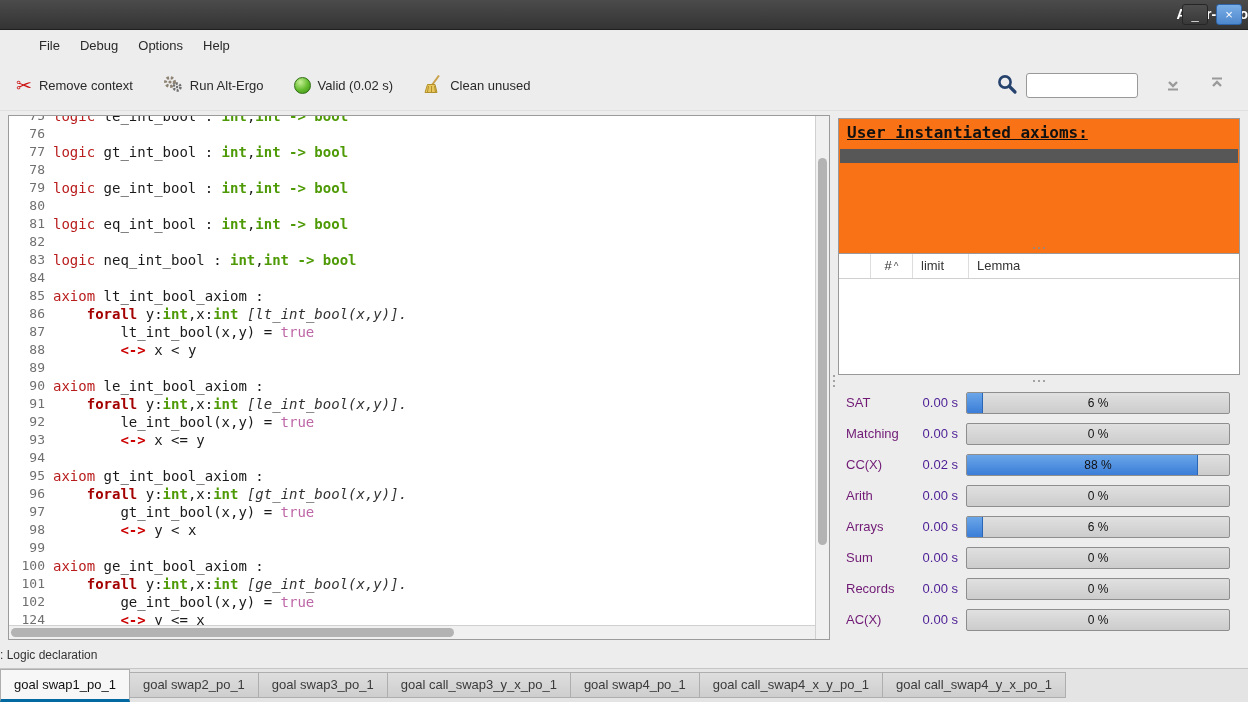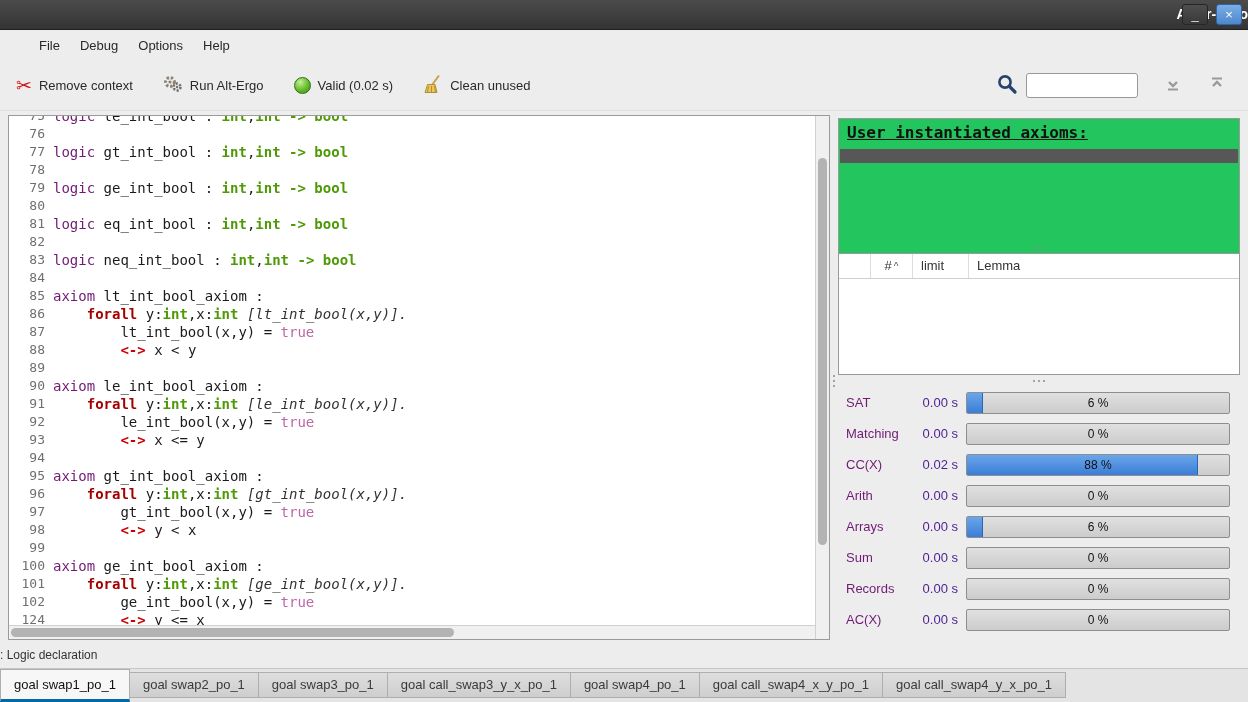--- a/index.html
+++ b/index.html
@@ -35,41 +35,41 @@
   .tb-arrow{margin-left:26px;}
 
   
   .editor{position:absolute;left:8px;top:115px;width:822px;height:525px;background:#fff;
     border:1px solid #9b9b9b;overflow:hidden;box-sizing:border-box;}
   .lines{margin-top:-9px;}
   .line{display:flex;height:18px;}
   .ln{width:36px;flex:none;text-align:right;padding-right:8px;color:#6f6f6f;
     font:13px/18px "DejaVu Sans Mono",monospace;}
   .code{white-space:pre;font:14px/18px "DejaVu Sans Mono",monospace;color:#1a1a1a;}
-  .tk-kw{color:#701a75;}
+  .tk-kw{color:#b91c1c;}
   .tk-ty{color:#4e9a06;font-weight:bold;}
   .tk-ar{color:#4e9a06;font-weight:bold;}
   .tk-fa{color:#a40000;font-weight:bold;}
   .tk-tr{color:#333;font-style:italic;}
   .tk-tv{color:#bd66a6;}
   .tk-op{color:#cc0000;font-weight:bold;}
   .vscroll{position:absolute;top:0;right:0;width:14px;bottom:0;background:#f0f0f0;border-left:1px solid #d0d0d0;box-sizing:border-box;}
   .vthumb{position:absolute;left:2px;right:2px;top:8%;height:74%;background:#b3b3b3;border-radius:5px;}
   .hscroll{position:absolute;left:0;right:14px;bottom:0;height:14px;background:#f0f0f0;border-top:1px solid #d0d0d0;box-sizing:border-box;}
   .hthumb{position:absolute;top:2px;bottom:2px;left:2px;width:55%;background:#b3b3b3;border-radius:5px;}
 
   
   .vgrip{position:absolute;left:830px;top:368px;width:8px;height:26px;display:flex;
     flex-direction:column;align-items:center;justify-content:center;gap:3px;}
   .vgrip i,.hgrip i{width:2px;height:2px;background:#8a8a8a;border-radius:50%;display:block;}
   .hgrip{display:flex;align-items:center;justify-content:center;gap:3px;height:6px;}
 
   
   .rpanel{position:absolute;left:838px;top:115px;width:402px;height:525px;}
-  .axioms-box{position:absolute;top:3px;left:0;width:402px;height:156px;background:#22c55e;
+  .axioms-box{position:absolute;top:3px;left:0;width:402px;height:156px;background:#f97316;
     border:1px solid #999;box-sizing:border-box;}
   .axioms-title{padding:4px 8px 2px;font:bold 16px "DejaVu Sans Mono",monospace;
     text-decoration:underline;color:#111;white-space:nowrap;}
   .axioms-row{position:absolute;left:1px;right:1px;top:30px;height:14px;background:#575757;}
   .grip1{position:absolute;top:130px;left:0;width:402px;}
   .lemma-box{position:absolute;top:138px;left:0;width:402px;height:122px;background:#fff;
     border:1px solid #999;box-sizing:border-box;}
   .lemma-header{position:relative;height:24px;border-bottom:1px solid #d0d0d0;font-size:13px;color:#333;}
   .lh-cell{position:absolute;top:0;height:24px;line-height:24px;box-sizing:border-box;border-right:1px solid #ddd;}
   .lh-blank{left:0;width:32px;}

